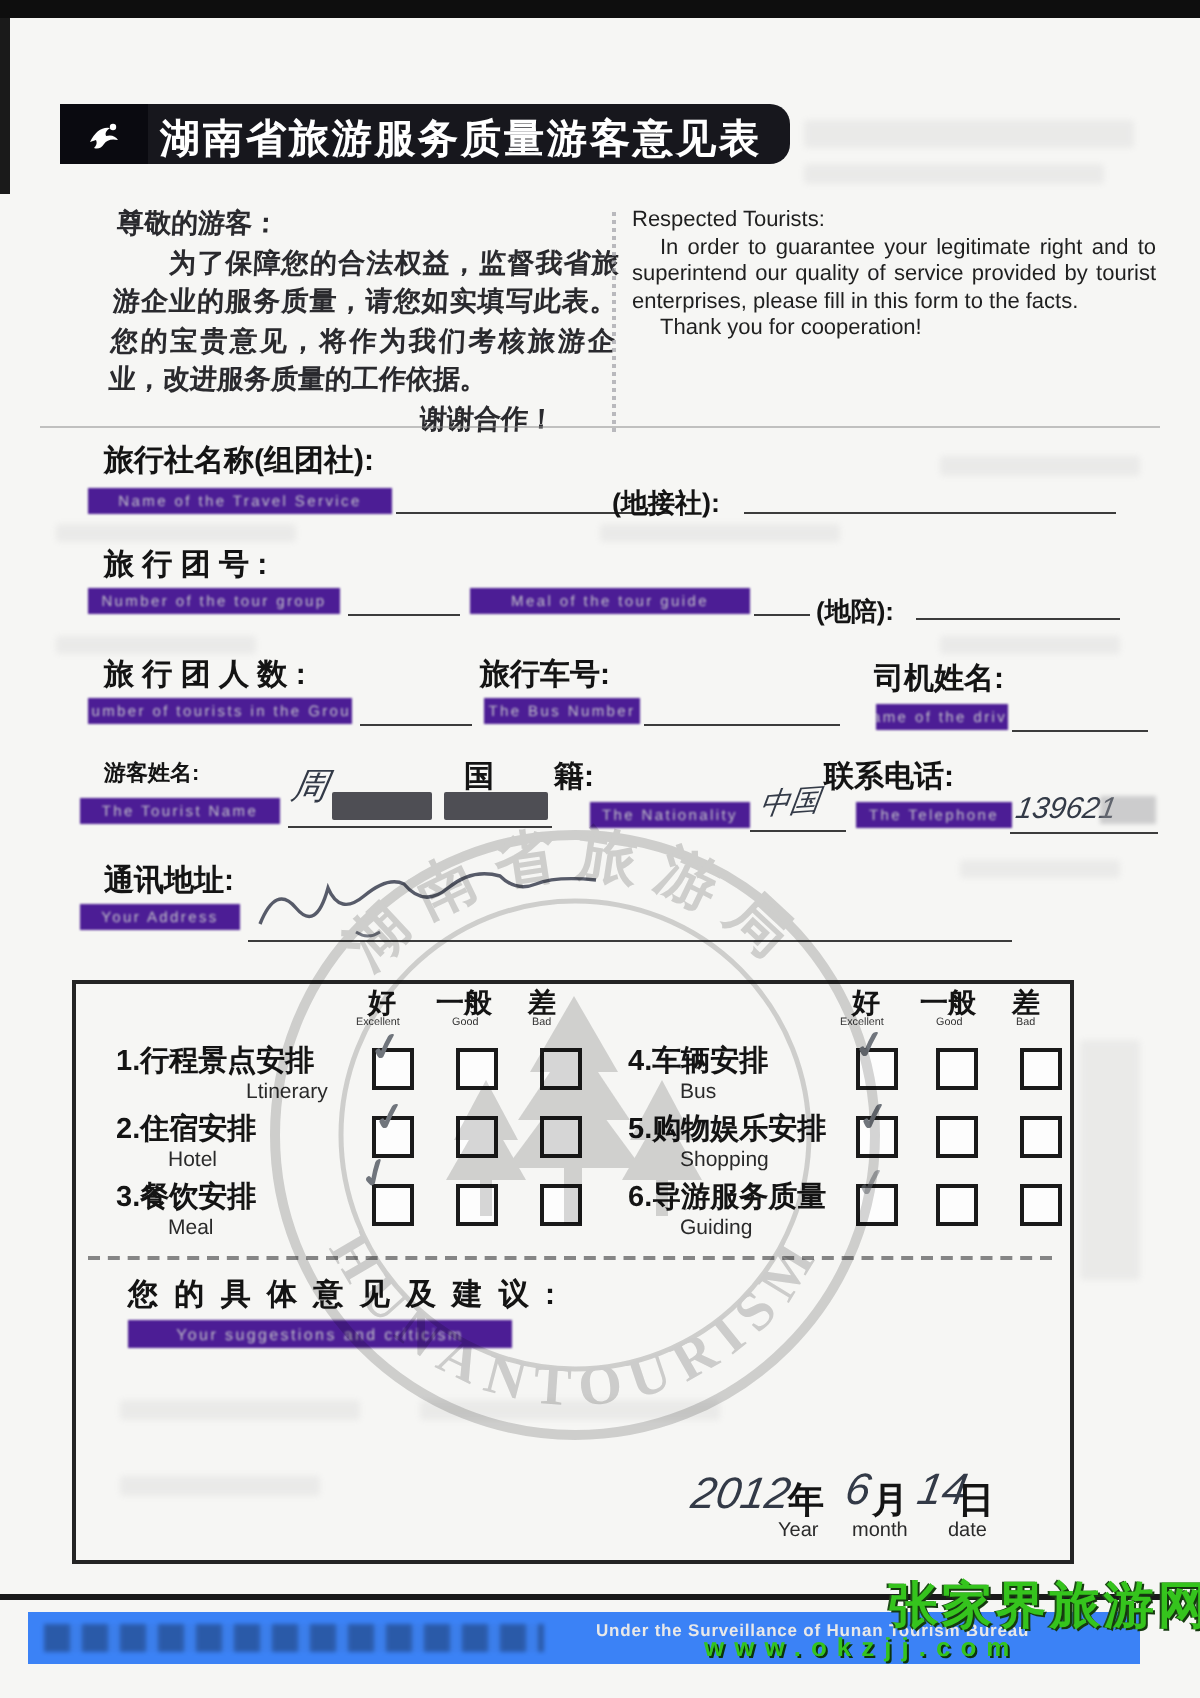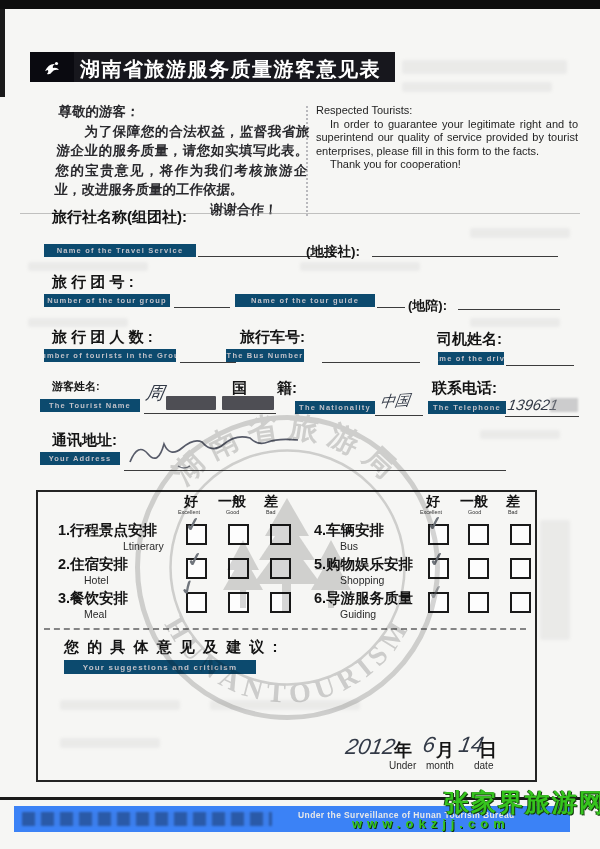--- a/index.html
+++ b/index.html
@@ -1,22 +1,22 @@
 <!DOCTYPE html>
 <html><head>
 <meta charset="utf-8">
 <style>
   html,body{margin:0;padding:0;background:#e9e9e7;}
   .page{position:relative;width:600px;height:849px;background:#f6f6f4;overflow:hidden;
         font-family:"Liberation Sans",sans-serif;color:#1b1b1b;}
   .abs{position:absolute;}
   .cnlabel{font-weight:bold;color:#141414;white-space:nowrap;}
-  .bar{background:#0c4a6e;color:#c2c2c9;font-size:7.5px;letter-spacing:1.2px;
+  .bar{background:#4c1d95;color:#c2c2c9;font-size:7.5px;letter-spacing:1.2px;
        display:flex;align-items:center;justify-content:center;white-space:nowrap;
-       overflow:hidden;filter:blur(.4px);height:13px;font-weight:bold;}
+       overflow:hidden;filter:blur(.4px);height:13px;}
   .uline{border-bottom:1.4px solid #3c3c3c;height:1px;}
   .cb{width:17px;height:17px;border:2px solid #1a1a1a;background:#fdfdfd;}
   .check{font-size:19px;font-weight:bold;color:#70757c;transform:rotate(-10deg);line-height:1;}
   .hw{font-style:italic;color:#333a47;transform:skewX(-10deg);white-space:nowrap;}
   .ensub{color:#2a2a2a;white-space:nowrap;}
   .ghost{background:#8d8d92;opacity:.11;filter:blur(1.6px);border-radius:2px;}
   .hdr-title{color:#ffffff;font-weight:bold;font-size:20px;letter-spacing:1.5px;white-space:nowrap;}
   .hdr-sub{color:#f2f2f2;font-family:"Liberation Serif",serif;font-weight:bold;font-size:9px;
            letter-spacing:.8px;white-space:nowrap;}
   .intro-cn{font-size:13.5px;font-weight:600;color:#2a2a2e;line-height:19.5px;transform:skewX(-3deg);}
@@ -45,21 +45,21 @@
   <div class="abs ghost" style="left:28px;top:262px;width:120px;height:9px;"></div>
   <div class="abs ghost" style="left:300px;top:262px;width:120px;height:9px;"></div>
   <div class="abs ghost" style="left:28px;top:318px;width:100px;height:9px;"></div>
   <div class="abs ghost" style="left:470px;top:318px;width:90px;height:9px;"></div>
   <div class="abs ghost" style="left:480px;top:430px;width:80px;height:9px;"></div>
   <div class="abs ghost" style="left:60px;top:700px;width:120px;height:10px;"></div>
   <div class="abs ghost" style="left:210px;top:700px;width:150px;height:10px;"></div>
   <div class="abs ghost" style="left:60px;top:738px;width:100px;height:10px;"></div>
   <div class="abs ghost" style="left:540px;top:520px;width:30px;height:120px;"></div>
 
-  <div class="abs" style="left:30px;top:52px;width:365px;height:30px;background:#17171d;">
+  <div class="abs" style="left:30px;top:52px;width:365px;height:30px;background:#17171d;border-radius:10px;">
     <div class="abs" style="left:0;top:0;width:44px;height:30px;background:#0a0a10;display:flex;align-items:center;justify-content:center;">
       <svg width="22" height="20" viewBox="0 0 22 20">
         <path d="M4,14 Q8,6 14,7 Q11,9 12,11 Q16,10 18,13 Q13,12 11,15 Q9,18 6,17 Q8,15 7,13 Z" fill="#ffffff"></path>
         <circle cx="15.5" cy="6.5" r="1.6" fill="#ffffff"></circle>
       </svg>
     </div>
     <div class="abs hdr-title" style="left:50px;top:4px;">湖南省旅游服务质量游客意见表</div>
   </div>
 
   <div class="abs intro-cn" style="left:56px;top:102px;width:252px;">
@@ -68,55 +68,55 @@
     <div style="text-align:right;margin-right:28px;">谢谢合作！</div>
   </div>
   <div class="abs" style="left:306px;top:106px;height:110px;border-left:2px dotted #9a9aa0;opacity:.65;"></div>
   <div class="abs intro-en" style="left:316px;top:104px;width:262px;">
     <div>Respected Tourists:</div>
     <p>In order to guarantee your legitimate right and to superintend our quality of service provided by tourist enterprises, please fill in this form to the facts.</p>
     <p>Thank you for cooperation!</p>
   </div>
   <div class="abs" style="left:20px;top:213px;width:560px;height:1px;background:#8a8a8a;opacity:.5;"></div>
 
-  <div class="abs cnlabel" style="left:52px;top:208px;font-size:15px;">旅行社名称(组团社):</div>
+  <div class="abs cnlabel" style="left:52px;top:221px;font-size:15px;">旅行社名称(组团社):</div>
   <div class="abs bar" style="left:44px;top:244px;width:152px;">Name  of  the  Travel  Service</div>
   <div class="abs uline" style="left:198px;top:255px;width:138px;"></div>
   <div class="abs cnlabel" style="left:306px;top:243px;font-size:13.5px;">(地接社):</div>
   <div class="abs uline" style="left:372px;top:255px;width:186px;"></div>
 
   <div class="abs cnlabel" style="left:52px;top:273px;font-size:15px;">旅 行 团 号 :</div>
   <div class="abs bar" style="left:44px;top:294px;width:126px;">Number of the tour group</div>
   <div class="abs uline" style="left:174px;top:306px;width:56px;"></div>
-  <div class="abs bar" style="left:235px;top:294px;width:140px;">Name  of  the  tour  guide</div>
+  <div class="abs bar" style="left:235px;top:294px;width:140px;">Meal  of  the  tour  guide</div>
   <div class="abs uline" style="left:377px;top:306px;width:28px;"></div>
   <div class="abs cnlabel" style="left:408px;top:297px;font-size:13px;">(地陪):</div>
   <div class="abs uline" style="left:458px;top:308px;width:102px;"></div>
 
   <div class="abs cnlabel" style="left:52px;top:328px;font-size:15px;">旅 行 团 人 数 :</div>
   <div class="abs bar" style="left:44px;top:349px;width:132px;">Number of tourists in the Group</div>
   <div class="abs uline" style="left:180px;top:361px;width:56px;"></div>
   <div class="abs cnlabel" style="left:240px;top:328px;font-size:15px;">旅行车号:</div>
-  <div class="abs bar" style="left:226px;top:349px;width:78px;">The  Bus  Number</div>
+  <div class="abs bar" style="left:242px;top:349px;width:78px;">The  Bus  Number</div>
   <div class="abs uline" style="left:322px;top:361px;width:98px;"></div>
   <div class="abs cnlabel" style="left:437px;top:330px;font-size:15px;">司机姓名:</div>
   <div class="abs bar" style="left:438px;top:352px;width:66px;">Name of the driver</div>
   <div class="abs uline" style="left:506px;top:364px;width:68px;"></div>
 
   <div class="abs cnlabel" style="left:52px;top:379px;font-size:11px;">游客姓名:</div>
   <div class="abs bar" style="left:40px;top:399px;width:100px;">The  Tourist  Name</div>
   <div class="abs hw" style="left:146px;top:381px;font-size:18px;">周</div>
   <div class="abs redact" style="left:166px;top:396px;width:50px;height:14px;"></div>
   <div class="abs redact" style="left:222px;top:396px;width:52px;height:14px;"></div>
   <div class="abs uline" style="left:144px;top:412px;width:132px;"></div>
   <div class="abs cnlabel" style="left:232px;top:379px;font-size:15px;">国　　籍:</div>
   <div class="abs bar" style="left:295px;top:401px;width:80px;">The  Nationality</div>
   <div class="abs hw" style="left:380px;top:392px;font-size:15px;transform:rotate(-4deg) skewX(-12deg);">中国</div>
   <div class="abs uline" style="left:375px;top:414px;width:48px;"></div>
-  <div class="abs cnlabel" style="left:432px;top:379px;font-size:15px;">联系电话:</div>
+  <div class="abs cnlabel" style="left:412px;top:379px;font-size:15px;">联系电话:</div>
   <div class="abs bar" style="left:428px;top:401px;width:78px;">The  Telephone</div>
   <div class="abs hw" style="left:508px;top:396px;font-size:15px;">139621</div>
   <div class="abs" style="left:550px;top:398px;width:28px;height:14px;background:#9a9a9e;opacity:.45;filter:blur(1px);"></div>
   <div class="abs uline" style="left:505px;top:415px;width:74px;"></div>
 
   <div class="abs cnlabel" style="left:52px;top:431px;font-size:15px;">通讯地址:</div>
   <div class="abs bar" style="left:40px;top:452px;width:80px;">Your  Address</div>
   <svg class="abs" style="left:126px;top:436px;" width="220" height="36" viewBox="0 0 220 36">
     <path d="M4,26 q8,-20 18,-8 t16,-10 q6,14 18,4 t20,-6 q10,12 22,2 t26,-6 q8,8 18,4 t30,-2" fill="none" stroke="#3b4050" stroke-width="1.7" opacity=".85"></path>
     <path d="M52,30 q6,4 12,0" fill="none" stroke="#3b4050" stroke-width="1.4" opacity=".7"></path>
@@ -181,21 +181,21 @@
   <div class="abs cb" style="left:510px;top:592px;"></div>
   <div class="abs check" style="left:428px;top:583px;opacity:.55;">✓</div>
 
   <div class="abs" style="left:44px;top:628px;width:482px;border-top:2px dashed #6a6a6a;opacity:.8;"></div>
 
   <div class="abs cnlabel" style="left:64px;top:638px;font-size:15px;letter-spacing:2px;">您 的 具 体 意 见 及 建 议 :</div>
   <div class="abs bar" style="left:64px;top:660px;width:192px;height:14px;font-size:8px;">Your suggestions and criticism</div>
 
   <div class="abs hw" style="left:346px;top:734px;font-size:22px;">2012</div>
   <div class="abs cnlabel" style="left:394px;top:738px;font-size:18px;">年</div>
-  <div class="abs ensub" style="left:389px;top:760px;font-size:10px;">Under</div>
+  <div class="abs ensub" style="left:389px;top:760px;font-size:10px;">Year</div>
   <div class="abs hw" style="left:423px;top:732px;font-size:22px;">6</div>
   <div class="abs cnlabel" style="left:436px;top:738px;font-size:18px;">月</div>
   <div class="abs ensub" style="left:426px;top:760px;font-size:10px;">month</div>
   <div class="abs hw" style="left:459px;top:732px;font-size:22px;">14</div>
   <div class="abs cnlabel" style="left:479px;top:738px;font-size:18px;">日</div>
   <div class="abs ensub" style="left:474px;top:760px;font-size:10px;">date</div>
 
   <svg class="abs" style="left:130px;top:410px;opacity:.55;mix-blend-mode:multiply;pointer-events:none;" width="315" height="315" viewBox="0 0 315 315">
     <defs>
       <path id="arcTop" d="M 27.5,157.5 A 130,130 0 0 1 287.5,157.5"></path>

